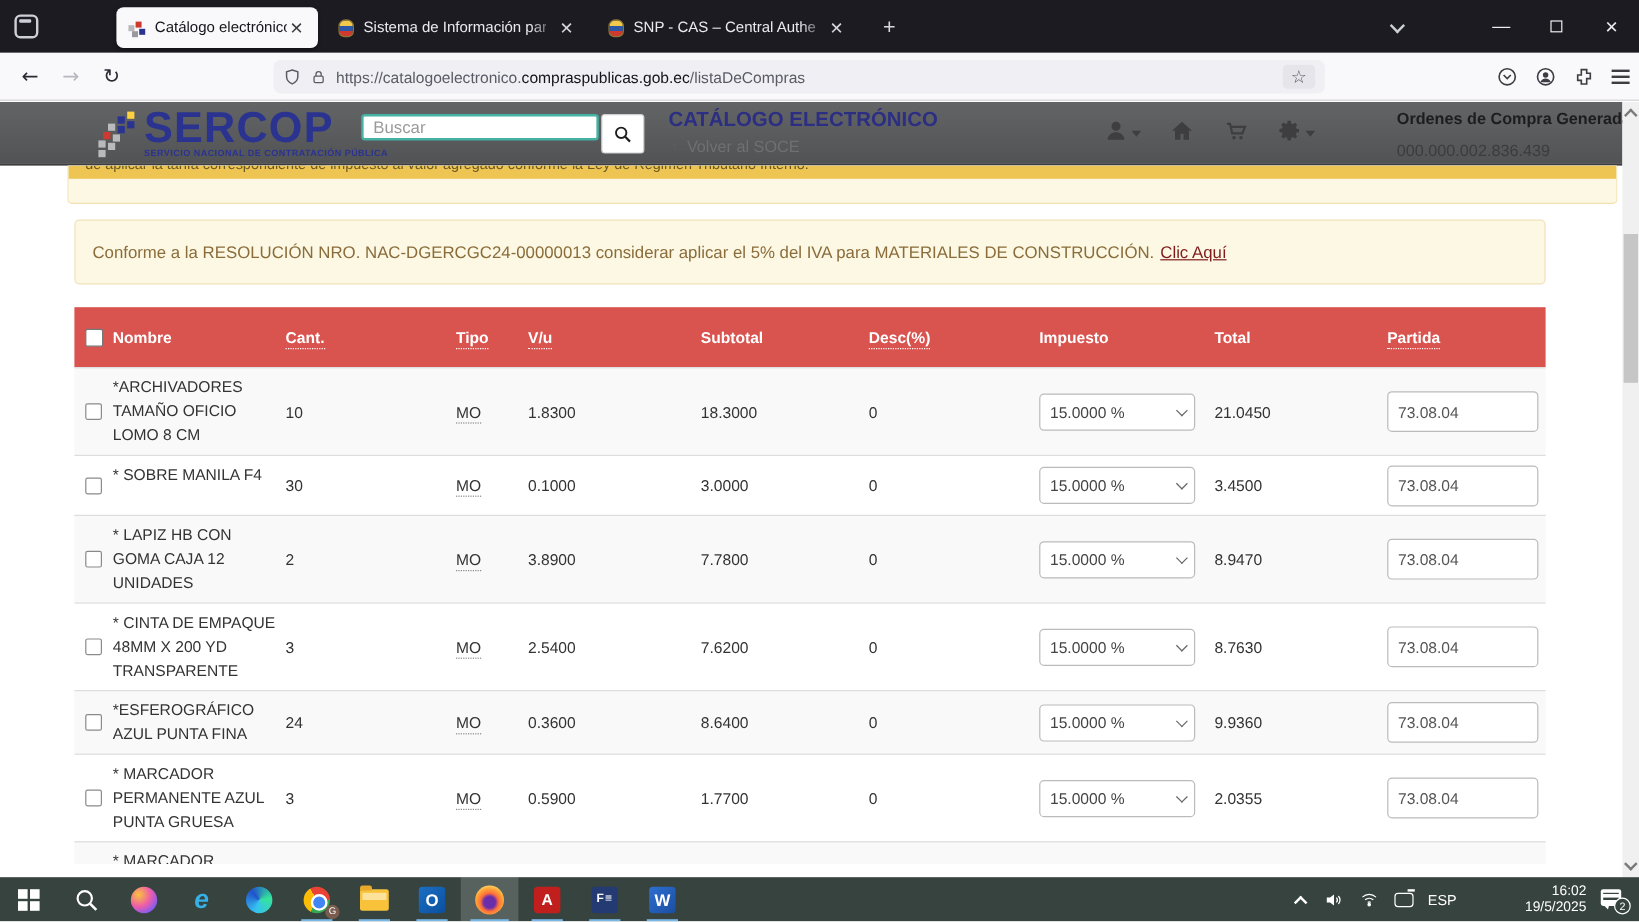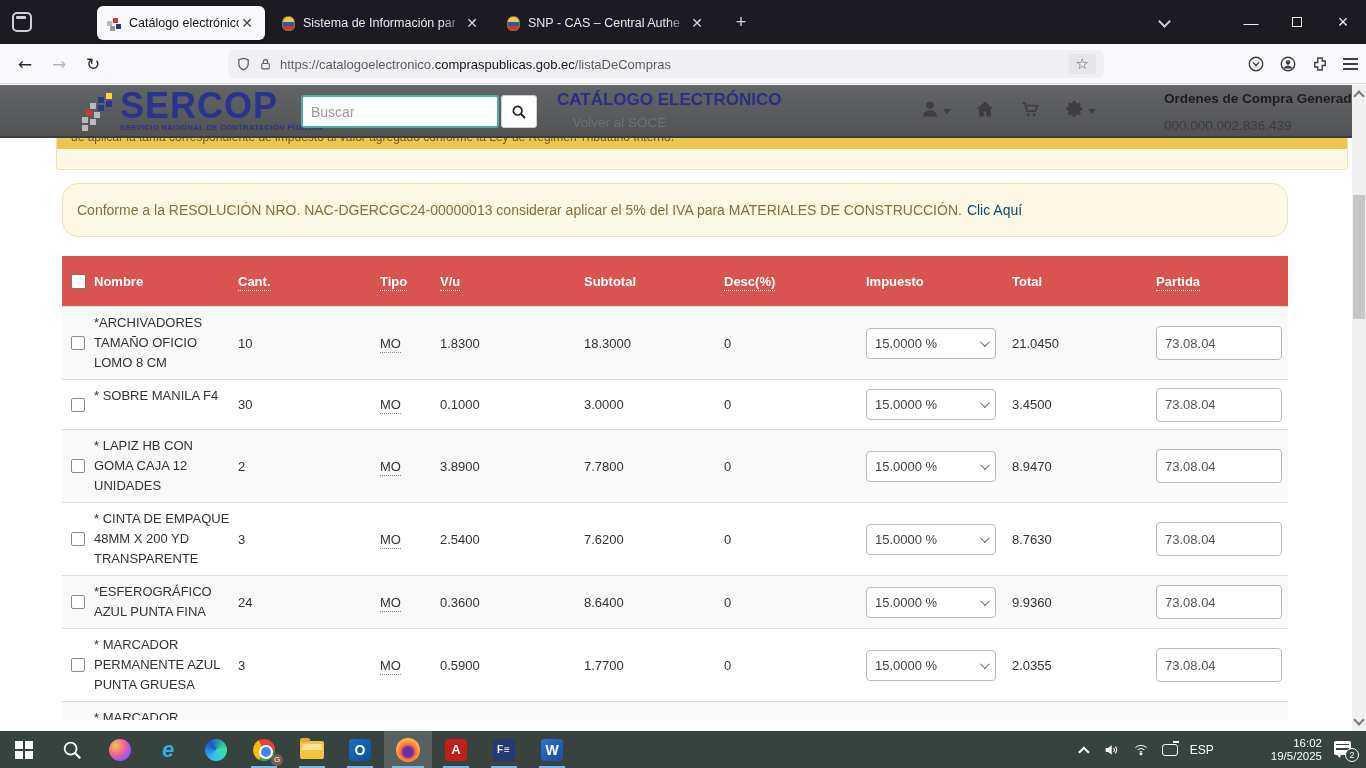--- a/index.html
+++ b/index.html
@@ -50,40 +50,40 @@
   .pscroll .dn { bottom:7px; transform:rotate(45deg); }
   .pscroll .thumb { position:absolute; left:1px; top:110px; width:12px; height:124px; background:#c6c6c6; }
 
   
   .shead { position:absolute; left:0; top:0; width:1352px; height:53px; background:linear-gradient(180deg,#636466,#525355); border-bottom:2px solid #3c3c3e; }
   .mosaic { position:absolute; left:82px; top:8px; width:36px; height:38px; }
   .mosaic i { position:absolute; width:6px; height:6px; background:#b9babc; }
   .slogo { position:absolute; left:120px; top:2px; color:#2b3390; }
   .slogo .big { font-size:36px; font-weight:bold; letter-spacing:1px; line-height:38px; }
   .slogo .sub { font-size:7.5px; font-weight:bold; letter-spacing:.4px; margin-top:-2px; }
-  .ssearch { position:absolute; left:301px; top:10px; width:198px; height:33px; border:2px solid #45b0a3; border-radius:3px; background:#fff; font-size:14px; color:#444; padding:0 8px; outline:none; }
+  .ssearch { position:absolute; left:301px; top:10px; width:198px; height:22px; border:2px solid #45b0a3; border-radius:3px; background:#fff; font-size:14px; color:#444; padding:0 8px; outline:none; }
   .ssearch::placeholder { color:#9a9a9a; }
   .sbtn { position:absolute; left:501px; top:10px; width:36px; height:33px; background:#fff; border:1px solid #cfcfcf; border-radius:3px; display:flex; align-items:center; justify-content:center; }
   .stitle { position:absolute; left:557px; top:5px; font-size:17px; font-weight:bold; color:#2b2e83; }
   .svolver { position:absolute; left:556px; top:28px; font-size:13.5px; color:#6f7072; }
   .svolver .hand { font-family:"DejaVu Sans",sans-serif; font-size:15px; color:#5d5e60; margin-right:3px; }
   .hicons { position:absolute; left:920px; top:14px; display:flex; align-items:center; gap:24px; }
   .hicon { display:flex; align-items:flex-end; }
   .hicon svg { fill:#3e3e40; }
   .caret { width:0; height:0; border-left:4px solid transparent; border-right:4px solid transparent; border-top:5px solid #3e3e40; margin:0 0 5px 3px; }
   .orders { position:absolute; left:1164px; top:6px; width:230px; }
   .orders .lab { font-size:13.5px; font-weight:bold; color:#1d1d1f; }
   .orders .val { font-size:13.5px; color:#3c3c3e; margin-top:12px; }
 
   
   .alert-clip { position:absolute; left:56px; top:53px; width:1292px; height:32px; background:#fcf8e3; border:1px solid #f0e1ae; border-top:none; border-radius:0 0 4px 4px; overflow:hidden; }
   .alert-clip .band { position:relative; height:11px; background:#eec453; overflow:hidden; }
   .alert-clip .band span { position:absolute; left:14px; top:-8px; font-size:12px; color:#6b5a20; white-space:nowrap; }
-  .alert-res { position:absolute; left:62px; top:98px; width:1226px; height:54px; background:#fcf8e3; border:1px solid #f0e1b9; border-radius:16px; display:flex; align-items:center; padding:0 14px; font-size:14px; color:#8a6d3b; }
-  .alert-res .link { margin-left:5px; color:#0c4a6e; }
+  .alert-res { position:absolute; left:62px; top:98px; width:1226px; height:54px; background:#fcf8e3; border:1px solid #f0e1b9; border-radius:4px; display:flex; align-items:center; padding:0 14px; font-size:14px; color:#8a6d3b; }
+  .alert-res .link { margin-left:5px; color:#7f1d1d;text-decoration:underline; }
 
   
   .tbl { position:absolute; left:62px; top:171px; width:1226px; }
   .thead { display:flex; align-items:center; height:50px; background:#d9534f; color:#fff; font-size:13px; font-weight:bold; }
   .th.u span { border-bottom:1px dotted #fff; padding-bottom:1px; }
   .trow { display:flex; align-items:center; border-top:1px solid #ddd; min-height:50px; font-size:13px; color:#333; }
   .trow.alt { background:#f9f9f9; }
   .trow.partial { height:19px; min-height:0; overflow:hidden; align-items:flex-start; }
   .c-check { width:32px; display:flex; justify-content:center; }
   .cbx { width:14px; height:14px; border:1px solid #8a8a8a; border-radius:2px; background:#fff; }

